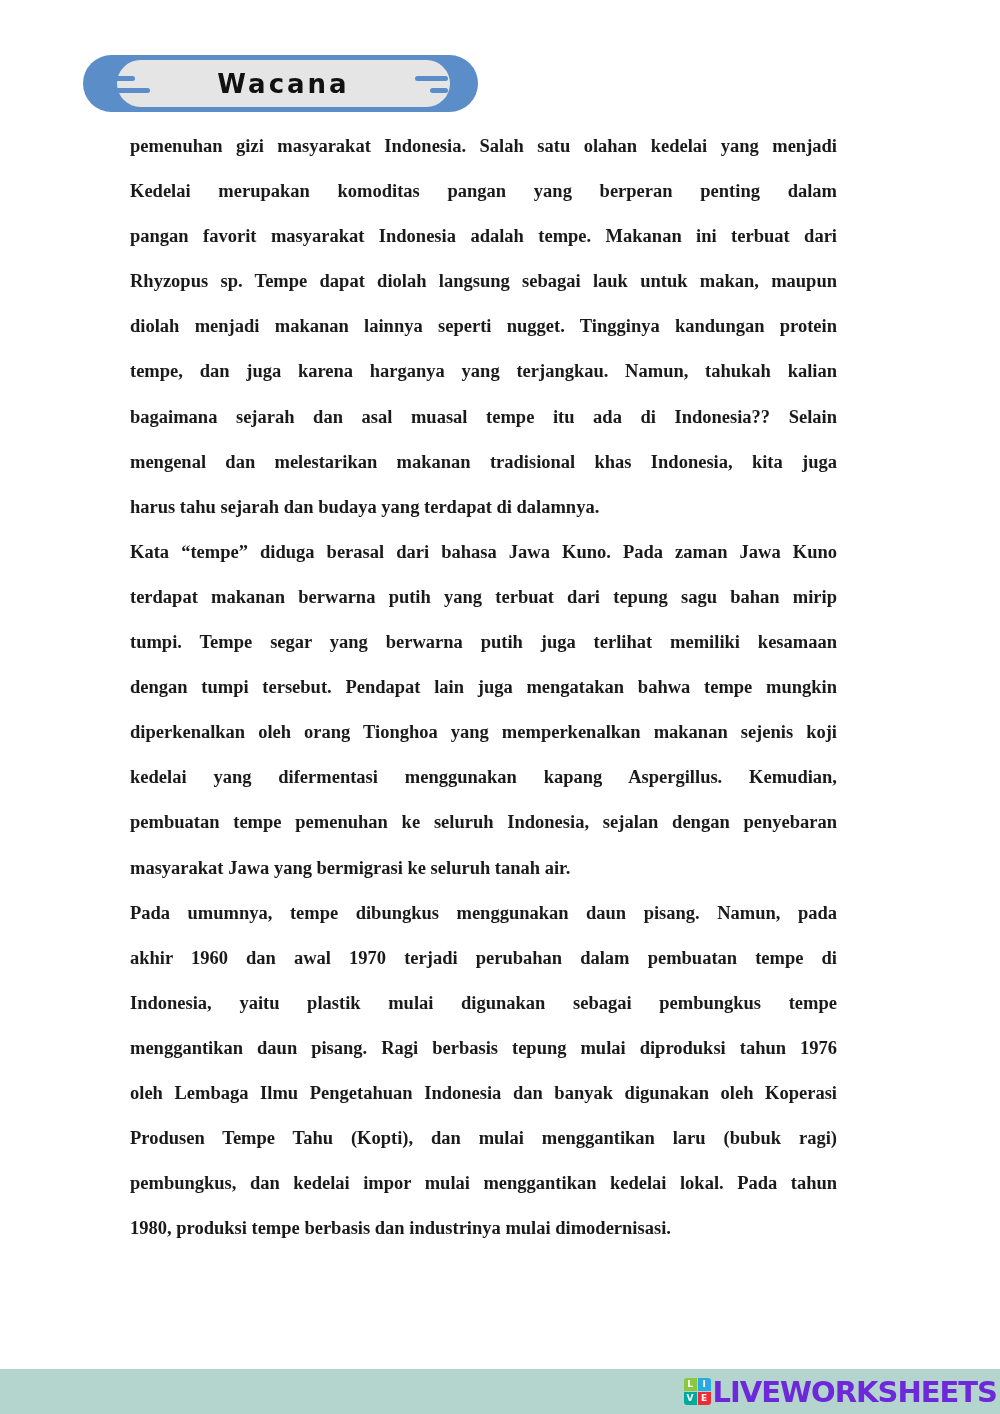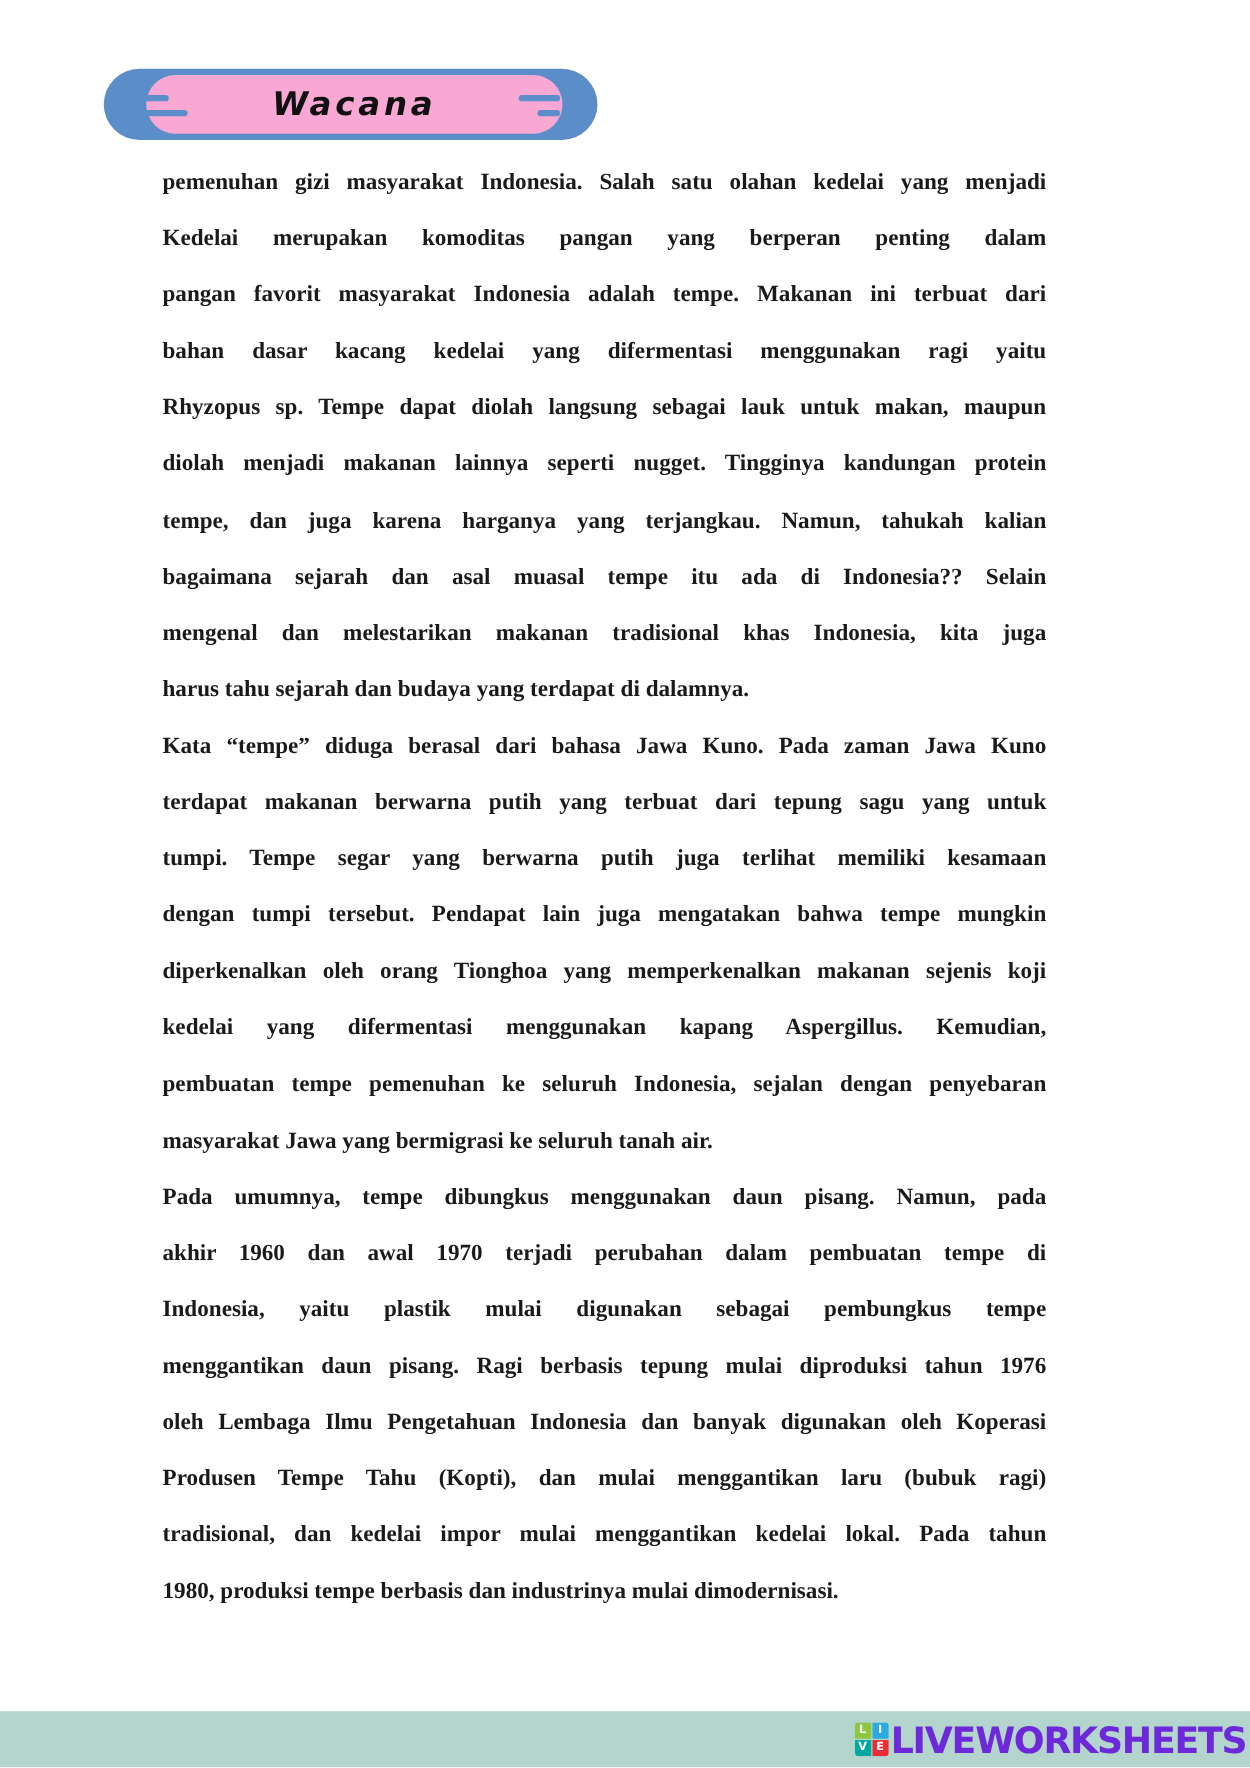--- a/index.html
+++ b/index.html
@@ -63,56 +63,55 @@
   }
 </style>
 </head>
 <body>
 
 <div class="badge" style="background: rgb(91, 141, 201);">
   <span class="dash lt" style="background: rgb(91, 141, 201);"></span>
   <span class="dash lb" style="background: rgb(91, 141, 201);"></span>
   <span class="dash rt" style="background: rgb(91, 141, 201);"></span>
   <span class="dash rb" style="background: rgb(91, 141, 201);"></span>
-  <div class="badge-inner" style="background: #f9a8d4; font-style: italic;">
+  <div class="badge-inner" style="background: #e5e5e5;">
     <span class="badge-title">Wacana</span>
   </div>
 </div>
 
 <div class="text-block">
   <div>
     <div class="line">pemenuhan gizi masyarakat Indonesia. Salah satu olahan kedelai yang menjadi</div>
     <div class="line">Kedelai merupakan komoditas pangan yang berperan penting dalam</div>
     <div class="line">pangan favorit masyarakat Indonesia adalah tempe. Makanan ini terbuat dari</div>
-    <div class="line">bahan dasar kacang kedelai yang difermentasi menggunakan ragi yaitu</div>
     <div class="line">Rhyzopus sp. Tempe dapat diolah langsung sebagai lauk untuk makan, maupun</div>
     <div class="line">diolah menjadi makanan lainnya seperti nugget. Tingginya kandungan protein</div>
     <div class="line">tempe, dan juga karena harganya yang terjangkau. Namun, tahukah kalian</div>
     <div class="line">bagaimana sejarah dan asal muasal tempe itu ada di Indonesia?? Selain</div>
     <div class="line">mengenal dan melestarikan makanan tradisional khas Indonesia, kita juga</div>
     <div class="line last">harus tahu sejarah dan budaya yang terdapat di dalamnya.</div>
   </div>
   <div>
     <div class="line">Kata “tempe” diduga berasal dari bahasa Jawa Kuno. Pada zaman Jawa Kuno</div>
-    <div class="line">terdapat makanan berwarna putih yang terbuat dari tepung sagu yang untuk</div>
+    <div class="line">terdapat makanan berwarna putih yang terbuat dari tepung sagu bahan mirip</div>
     <div class="line">tumpi. Tempe segar yang berwarna putih juga terlihat memiliki kesamaan</div>
     <div class="line">dengan tumpi tersebut. Pendapat lain juga mengatakan bahwa tempe mungkin</div>
     <div class="line">diperkenalkan oleh orang Tionghoa yang memperkenalkan makanan sejenis koji</div>
     <div class="line">kedelai yang difermentasi menggunakan kapang Aspergillus. Kemudian,</div>
     <div class="line">pembuatan tempe pemenuhan ke seluruh Indonesia, sejalan dengan penyebaran</div>
     <div class="line last">masyarakat Jawa yang bermigrasi ke seluruh tanah air.</div>
   </div>
   <div>
     <div class="line">Pada umumnya, tempe dibungkus menggunakan daun pisang. Namun, pada</div>
     <div class="line">akhir 1960 dan awal 1970 terjadi perubahan dalam pembuatan tempe di</div>
     <div class="line">Indonesia, yaitu plastik mulai digunakan sebagai pembungkus tempe</div>
     <div class="line">menggantikan daun pisang. Ragi berbasis tepung mulai diproduksi tahun 1976</div>
     <div class="line">oleh Lembaga Ilmu Pengetahuan Indonesia dan banyak digunakan oleh Koperasi</div>
     <div class="line">Produsen Tempe Tahu (Kopti), dan mulai menggantikan laru (bubuk ragi)</div>
-    <div class="line">tradisional, dan kedelai impor mulai menggantikan kedelai lokal. Pada tahun</div>
+    <div class="line">pembungkus, dan kedelai impor mulai menggantikan kedelai lokal. Pada tahun</div>
     <div class="line last">1980, produksi tempe berbasis dan industrinya mulai dimodernisasi.</div>
   </div>
 </div>
 
 <div class="footer-bar" style="background: rgb(179, 213, 206);">
   <div class="logo">
     <div class="logo-grid">
       <span class="tile" style="background: rgb(141, 198, 63);">L</span>
       <span class="tile" style="background: rgb(41, 171, 226);">I</span>
       <span class="tile" style="background: rgb(0, 169, 157);">V</span>

